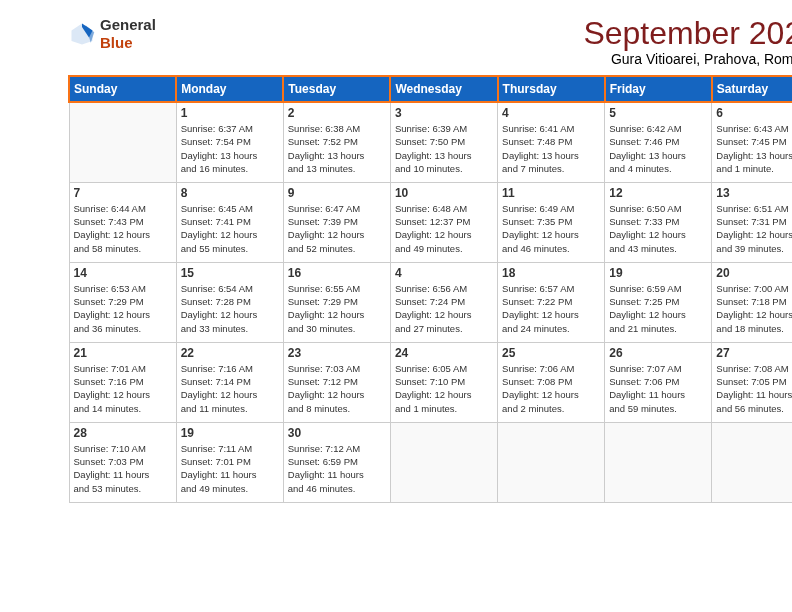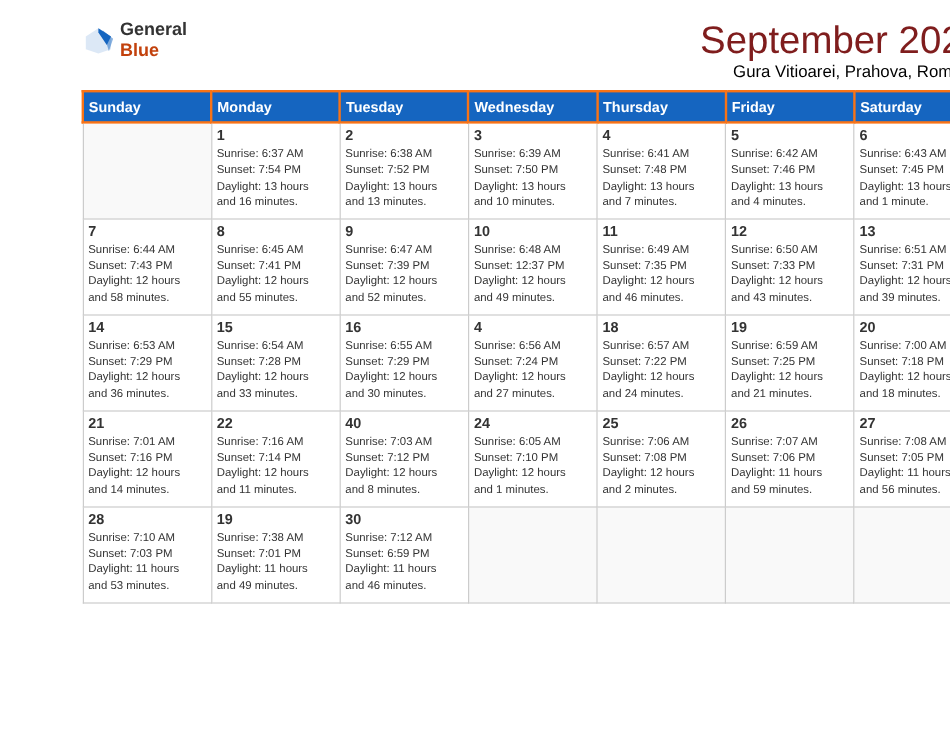--- a/index.html
+++ b/index.html
@@ -211,21 +211,21 @@
         <tr>
           <td>
             <span class="day-number">21</span>
             <div class="cell-info"><span>Sunrise: 7:01 AM</span><br><span>Sunset: 7:16 PM</span><br><span>Daylight: 12 hours</span><br><span>and 14 minutes.</span><br></div>
           </td>
           <td>
             <span class="day-number">22</span>
             <div class="cell-info"><span>Sunrise: 7:16 AM</span><br><span>Sunset: 7:14 PM</span><br><span>Daylight: 12 hours</span><br><span>and 11 minutes.</span><br></div>
           </td>
           <td>
-            <span class="day-number">40</span>
+            <span class="day-number">23</span>
             <div class="cell-info"><span>Sunrise: 7:03 AM</span><br><span>Sunset: 7:12 PM</span><br><span>Daylight: 12 hours</span><br><span>and 8 minutes.</span><br></div>
           </td>
           <td>
             <span class="day-number">24</span>
             <div class="cell-info"><span>Sunrise: 6:05 AM</span><br><span>Sunset: 7:10 PM</span><br><span>Daylight: 12 hours</span><br><span>and 1 minutes.</span><br></div>
           </td>
           <td>
             <span class="day-number">25</span>
             <div class="cell-info"><span>Sunrise: 7:06 AM</span><br><span>Sunset: 7:08 PM</span><br><span>Daylight: 12 hours</span><br><span>and 2 minutes.</span><br></div>
           </td>
@@ -238,21 +238,21 @@
             <div class="cell-info"><span>Sunrise: 7:08 AM</span><br><span>Sunset: 7:05 PM</span><br><span>Daylight: 11 hours</span><br><span>and 56 minutes.</span><br></div>
           </td>
         </tr>
         <tr>
           <td>
             <span class="day-number">28</span>
             <div class="cell-info"><span>Sunrise: 7:10 AM</span><br><span>Sunset: 7:03 PM</span><br><span>Daylight: 11 hours</span><br><span>and 53 minutes.</span><br></div>
           </td>
           <td>
             <span class="day-number">19</span>
-            <div class="cell-info"><span>Sunrise: 7:38 AM</span><br><span>Sunset: 7:01 PM</span><br><span>Daylight: 11 hours</span><br><span>and 49 minutes.</span><br></div>
+            <div class="cell-info"><span>Sunrise: 7:11 AM</span><br><span>Sunset: 7:01 PM</span><br><span>Daylight: 11 hours</span><br><span>and 49 minutes.</span><br></div>
           </td>
           <td>
             <span class="day-number">30</span>
             <div class="cell-info"><span>Sunrise: 7:12 AM</span><br><span>Sunset: 6:59 PM</span><br><span>Daylight: 11 hours</span><br><span>and 46 minutes.</span><br></div>
           </td>
           <td class="empty-cell"></td>
           <td class="empty-cell"></td>
           <td class="empty-cell"></td>
           <td class="empty-cell"></td>
         </tr>

